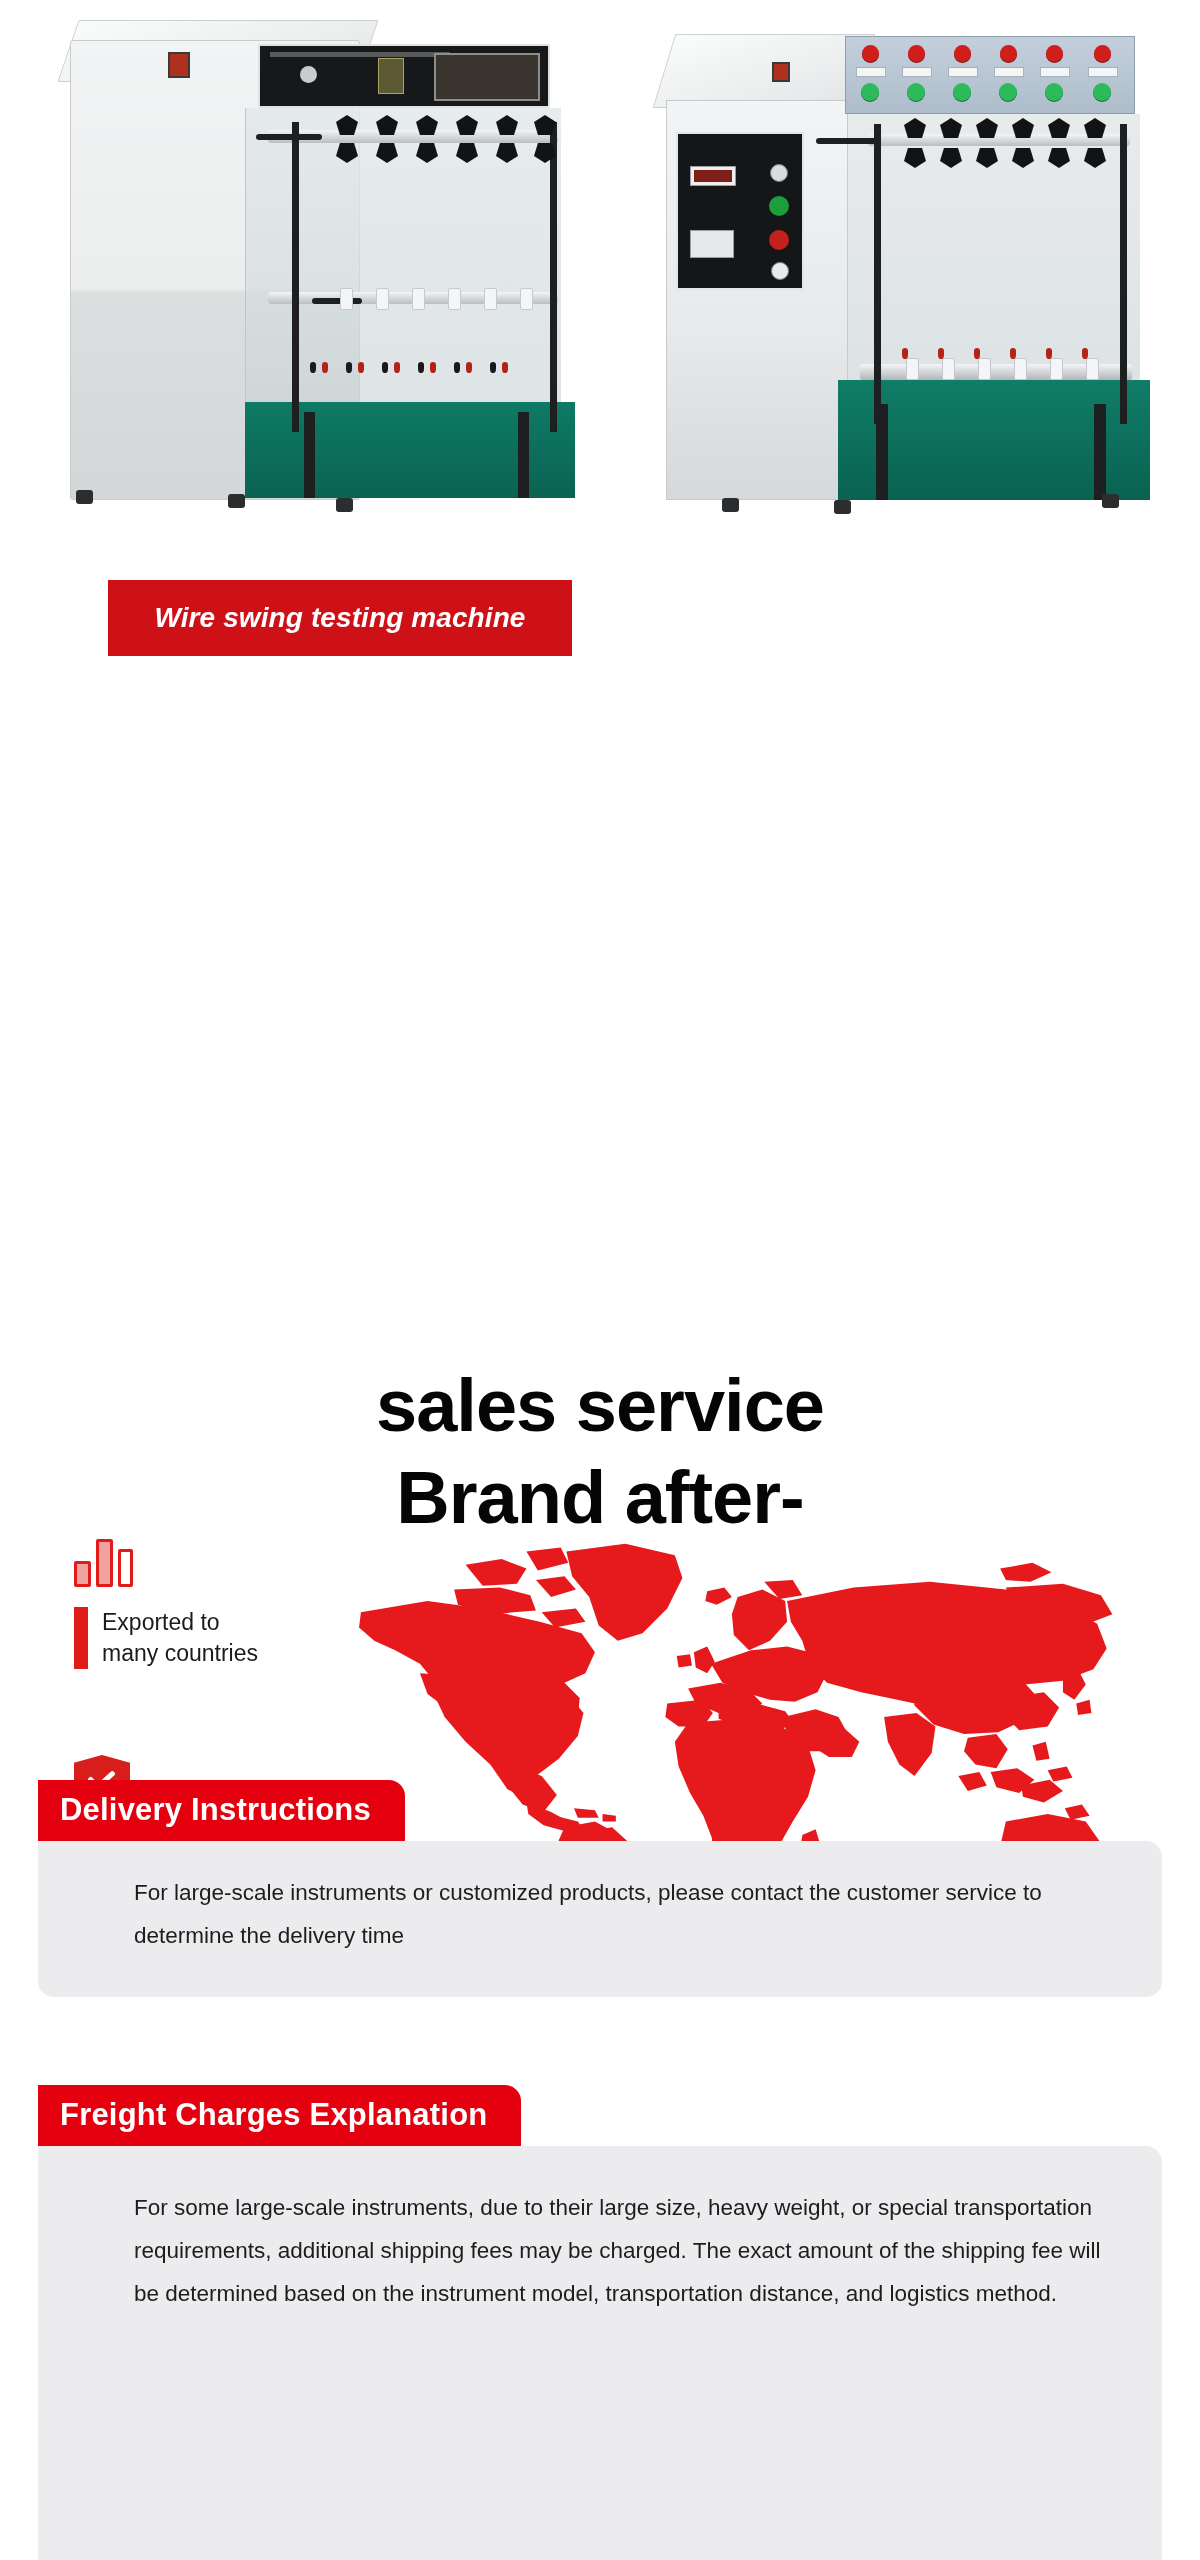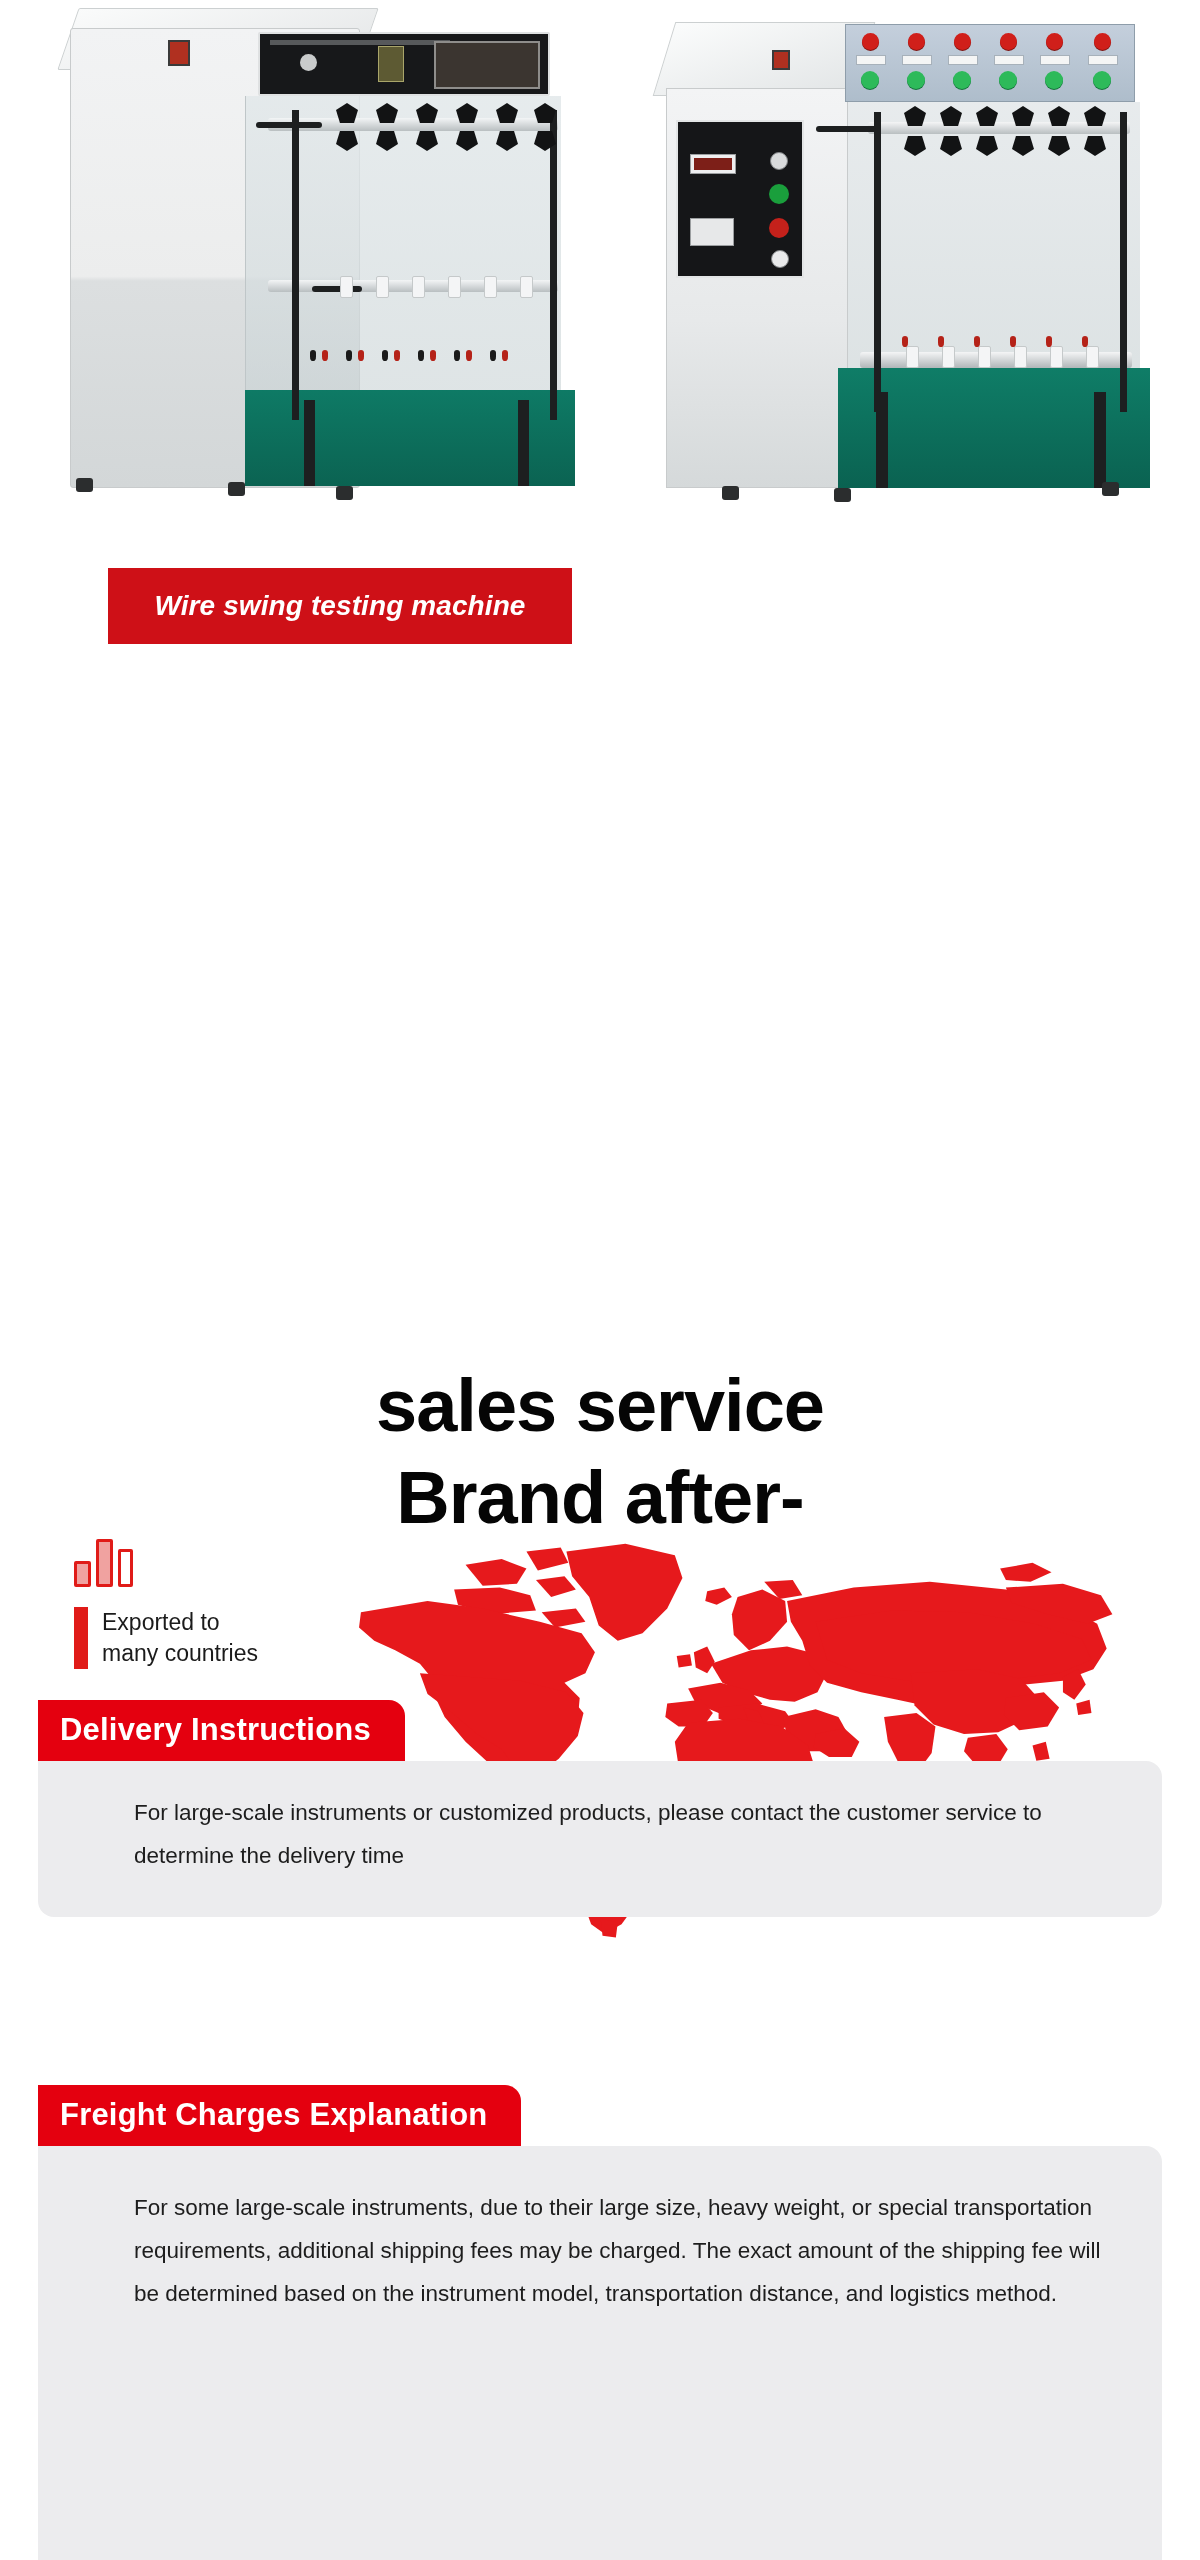--- a/index.html
+++ b/index.html
@@ -5,21 +5,21 @@
   * { box-sizing: border-box; margin: 0; padding: 0; }
   html, body {
     width: 1200px;
     background: #ffffff;
     font-family: "Liberation Sans", "DejaVu Sans", sans-serif;
   }
   body { width: 1200px; height: 2560px; overflow: hidden; position: relative; }
 
   
   .gallery { position: relative; width: 1200px; height: 680px; }
-  .product-cell { position: absolute; top: 0; width: 560px; height: 560px; font-style: italic; }
+  .product-cell { position: absolute; top: 12px; width: 560px; height: 560px; font-style: italic; }
   .product-cell.left  { left: 40px; }
   .product-cell.right { left: 620px; }
 
   .machine-photo {
     position: absolute; inset: 0;
     background: #ffffff;
     overflow: hidden;
   }
 
   
@@ -162,21 +162,21 @@
   .sec-body {
     margin-left: 38px; width: 1124px;
     background: #ECECEE; border-radius: 0 16px 16px 16px;
     padding: 34px 56px 36px 96px;
   }
   .sec-body p {
     font-size: 22.5px; line-height: 43px; color: #1d1d1d;
   }
   .sec-body p + p { margin-top: 40px; }
 
-  #section-delivery { top: 1700px; }
+  #section-delivery { top: 1780px; }
   #section-delivery .sec-body { padding: 30px 56px 40px 96px; border-radius: 0 16px 16px 16px; }
   #section-freight  { top: 2085px; }
   #section-freight  .sec-body { padding: 40px 56px 40px 96px; min-height: 440px; }
 </style>
 </head>
 <body>
 
 <div class="gallery">
 
   <div class="product-cell left">

